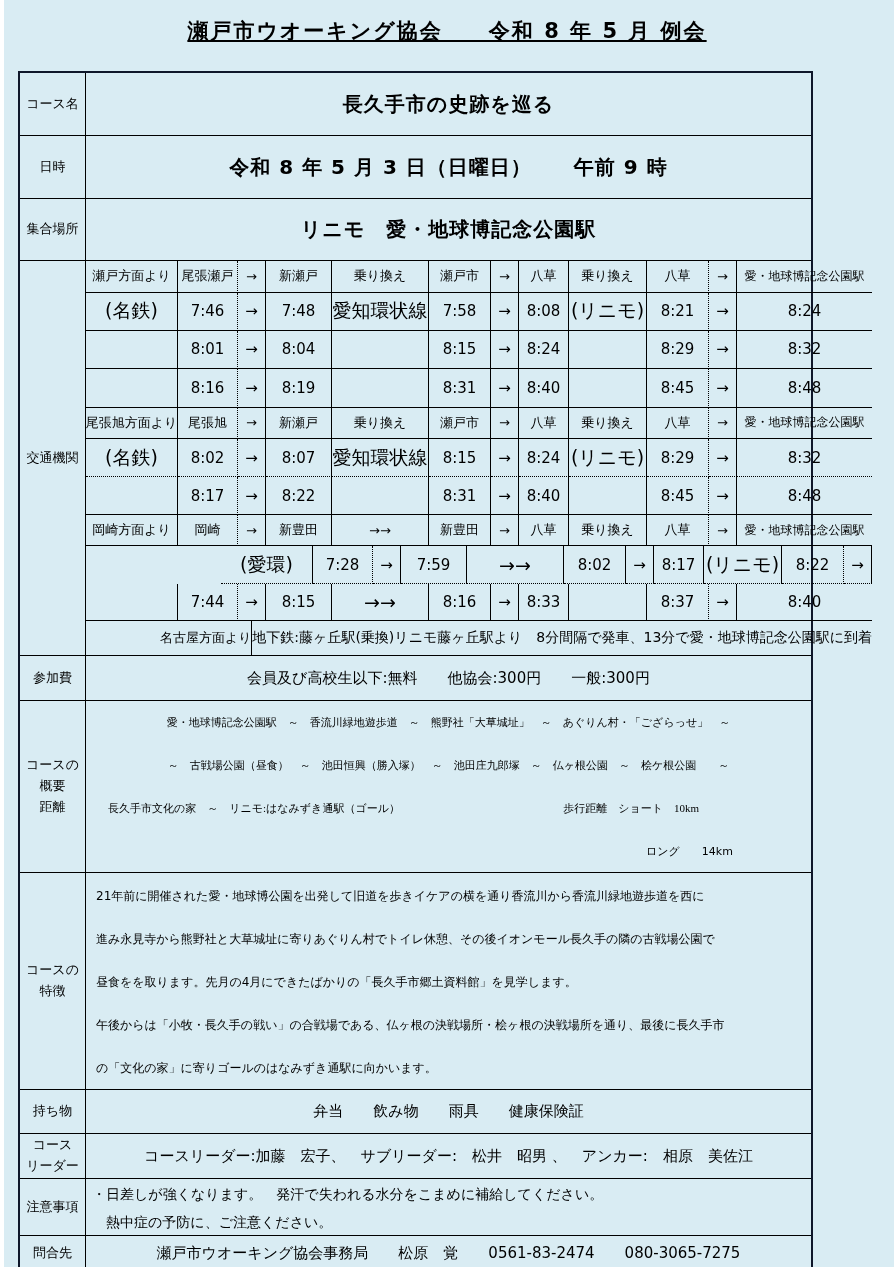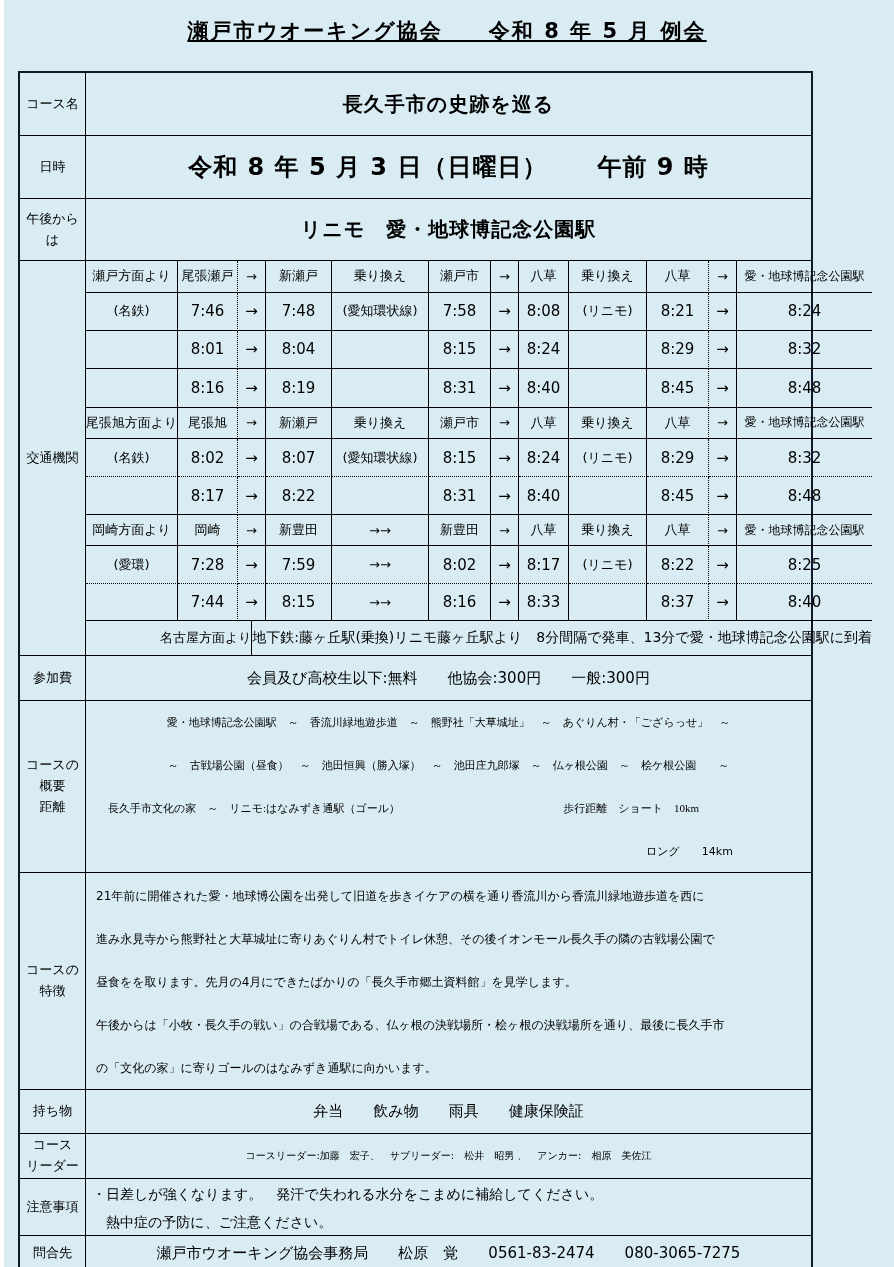--- a/index.html
+++ b/index.html
@@ -23,33 +23,33 @@
   .lbl{
     width:66px;min-width:66px;box-sizing:border-box;
     border-right:1px solid #000;
     display:flex;align-items:center;justify-content:center;
     text-align:center;font-size:13px;line-height:1.6;white-space:pre-line;
   }
   .cnt{flex:1;display:flex;align-items:center;justify-content:center;box-sizing:border-box;}
   .h63{height:63px}.h62{height:62px}.h395{height:395px}.h45{height:45px}
   .h172{height:172px}.h217{height:217px}.h44{height:44px}.h57{height:57px}.h35{height:35px}
   .big{font-size:20px;font-weight:bold;letter-spacing:1px;}
-  .med{font-size:24px;font-weight:bold;letter-spacing:1px;}
-  .fs15{font-size:15px}.fs14{font-size:10px}
+  .med{font-size:20px;font-weight:bold;letter-spacing:1px;}
+  .fs15{font-size:15px}.fs14{font-size:15px}
 
   
   .tt{flex:1;display:flex;flex-direction:column;box-sizing:border-box;align-items:flex-end;}
   .trow{display:flex;box-sizing:border-box;}
   .tc{
     box-sizing:border-box;display:flex;align-items:center;justify-content:center;
     border-right:1px solid #000;border-bottom:1px solid #000;
     font-size:13px;text-align:center;overflow:hidden;white-space:nowrap;
   }
   .trow.data .tc{font-size:15px;}
-  .trow.data .c0,.trow.data .c4,.trow.data .c8{font-size:13px;}
+  .trow.data .c0,.trow.data .c4,.trow.data .c8{font-size:19px;}
   .c0{width:92px}.c1{width:60px}.c2{width:28px}.c3{width:66px}.c4{width:97px}
   .c5{width:62px}.c6{width:28px}.c7{width:50px}.c8{width:78px}.c9{width:62px}
   .c10{width:28px}.c11{width:135px;border-right:none;font-size:12px;}
   .trow.data .c11{font-size:15px;}
   .tc.c1,.tc.c9{border-right-style:dotted;}
   .trow.dotb .tc{border-bottom-style:dotted;}
   .th32{height:32px}.th31{height:31px}.th38{height:38px}.th39{height:39px}.th37{height:37px}.th34{height:34px}
   .trow.nagoya .tc{border-bottom:none;}
   .nnote{flex:1;border-right:none;font-size:14px;}
 
@@ -82,21 +82,21 @@
     <div class="lbl">コース名</div>
     <div class="cnt big">長久手市の史跡を巡る</div>
   </div>
 
   <div class="drow h63">
     <div class="lbl">日時</div>
     <div class="cnt med">令和 8 年 5 月 3 日（日曜日）　　午前 9 時</div>
   </div>
 
   <div class="drow h62">
-    <div class="lbl">午後からは</div>
+    <div class="lbl">集合場所</div>
     <div class="cnt big">リニモ　愛・地球博記念公園駅</div>
   </div>
 
   <div class="drow h395">
     <div class="lbl">交通機関</div>
     <div class="tt">
 
       <div class="trow hdr th32">
         <div class="tc c0">瀬戸方面より</div>
           <div class="tc c1">尾張瀬戸</div>
@@ -216,21 +216,20 @@
           <div class="tc c1">7:28</div>
           <div class="tc c2">→</div>
           <div class="tc c3">7:59</div>
           <div class="tc c4">→→</div>
           <div class="tc c5">8:02</div>
           <div class="tc c6">→</div>
           <div class="tc c7">8:17</div>
           <div class="tc c8">(リニモ)</div>
           <div class="tc c9">8:22</div>
           <div class="tc c10">→</div>
-          <div class="tc c11">8:25</div>
       </div>
       <div class="trow data th37">
         <div class="tc c0"></div>
           <div class="tc c1">7:44</div>
           <div class="tc c2">→</div>
           <div class="tc c3">8:15</div>
           <div class="tc c4">→→</div>
           <div class="tc c5">8:16</div>
           <div class="tc c6">→</div>
           <div class="tc c7">8:33</div>

